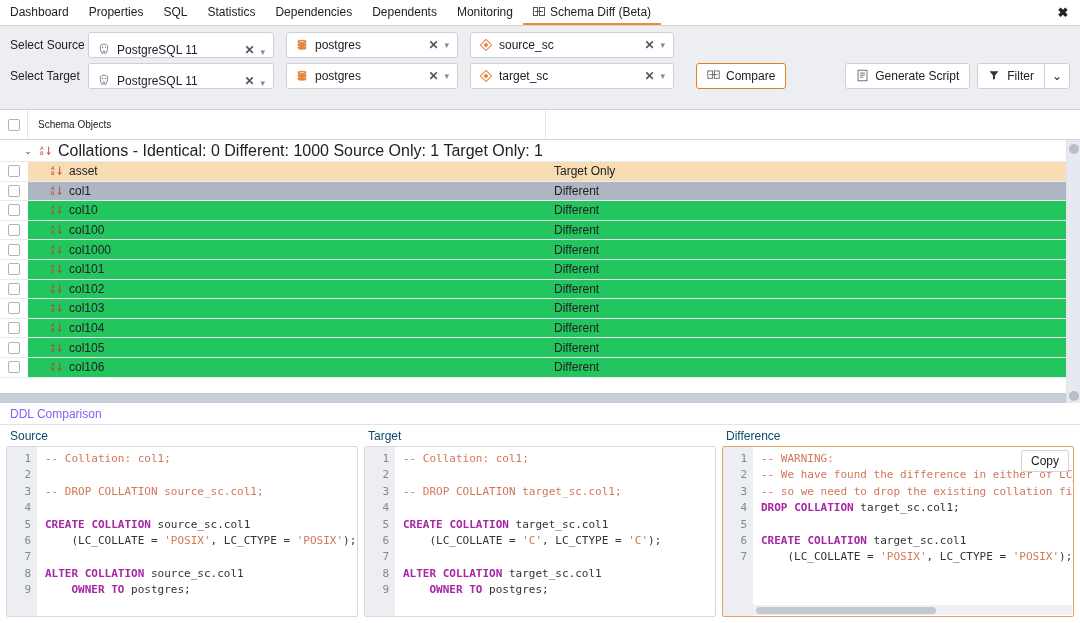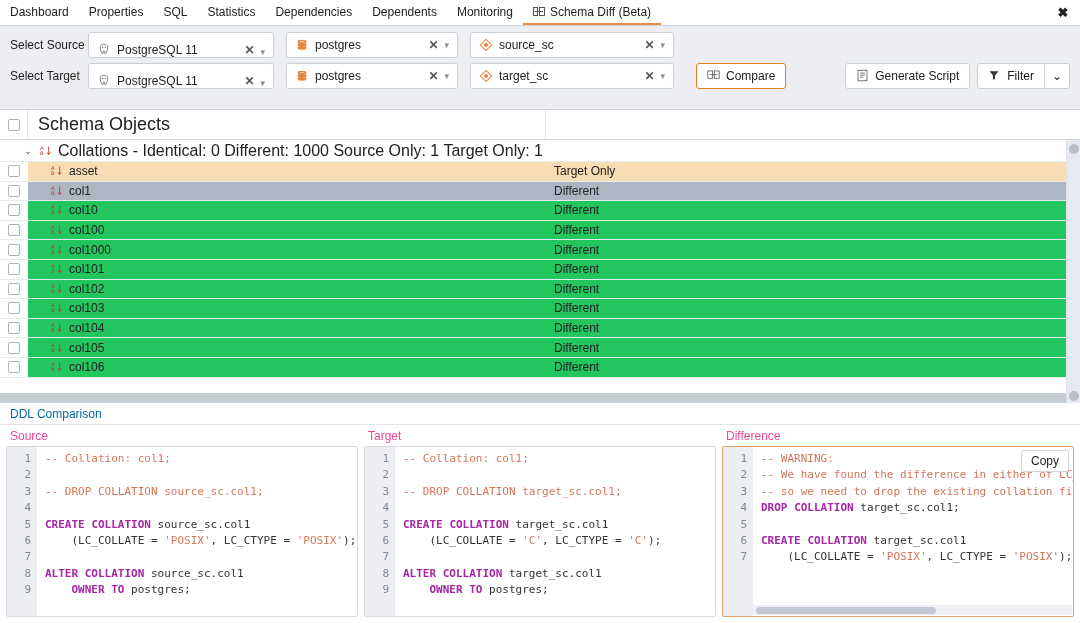--- a/index.html
+++ b/index.html
@@ -83,21 +83,21 @@
   .btn-gen { border-radius: 3px !important; margin-right: 7px !important; }
   .btn-caret { padding: 0 7px; }
 
   
   .table-wrap { flex: 0 0 293px; position: relative; background: #fff; overflow: hidden; display: flex; flex-direction: column; }
   .thead {
     height: 30px; background: #fff; border-bottom: 1px solid #cfd4da;
     display: flex; align-items: center; flex: 0 0 30px;
   }
   .th-check { width: 28px; flex: 0 0 28px; display: flex; align-items: center; justify-content: center; border-right: 1px solid #e3e6ea; height: 100%; }
-  .th-obj { flex: 0 0 518px; padding-left: 10px; font-size: 18px; font-weight: normal; color: #222; border-right: 1px solid #e3e6ea; height: 100%; display: flex; align-items: center; }
+  .th-obj { flex: 0 0 518px; padding-left: 10px; font-size: 10px; font-weight: normal; color: #222; border-right: 1px solid #e3e6ea; height: 100%; display: flex; align-items: center; }
   .th-res { flex: 1; padding-left: 8px; font-size: 12px; color: #222; height: 100%; display: flex; align-items: center; }
   .cb {
     width: 12px; height: 12px; border: 1px solid #adb3bc; border-radius: 2px; background: #fff;
     display: inline-block; cursor: pointer;
   }
   .tbody { flex: 1; overflow: hidden; position: relative; }
   .grp-row {
     height: 22px; display: flex; align-items: center; background: #fff;
     border-bottom: 1px solid #e9ecef; padding-left: 22px; gap: 5px;
   }
@@ -118,24 +118,24 @@
   .vscroll {
     position: absolute; right: 0; top: 30px; width: 14px; bottom: 0;
     background: #e6e9ef; border-left: 1px solid #dfe3e8;
   }
   .vscroll .thumb { position: absolute; left: 2px; width: 10px; top: 4px; height: 10px; background: #b8bfc9; border-radius: 5px; }
   .vscroll .thumb2 { position: absolute; left: 2px; width: 10px; bottom: 2px; height: 10px; background: #b8bfc9; border-radius: 5px; }
   .table-bottombar { height: 10px; background: #c7cdd6; flex: 0 0 10px; }
 
   
   .ddl { flex: 1; display: flex; flex-direction: column; background: #fff; overflow: hidden; }
-  .ddl-title { height: 22px; display: flex; align-items: center; padding-left: 10px; font-size: 12px; color: #0369a1; border-bottom: 1px solid #dfe3e8; flex: 0 0 22px; }
+  .ddl-title { height: 22px; display: flex; align-items: center; padding-left: 10px; font-size: 12px; color: #8b5cf6; border-bottom: 1px solid #dfe3e8; flex: 0 0 22px; }
   .ddl-cols { flex: 1; display: flex; padding: 4px 6px 6px 6px; gap: 6px; overflow: hidden; }
   .ddl-col { flex: 1; display: flex; flex-direction: column; min-width: 0; position: relative; }
-  .ddl-col-label { font-size: 12px; color: #ec4899; height: 17px; padding-left: 4px; flex: 0 0 17px; }
+  .ddl-col-label { font-size: 12px; color: #0c4a6e; height: 17px; padding-left: 4px; flex: 0 0 17px; }
   .code-box {
     flex: 1; border: 1px solid #d6dae0; background: #fff; border-radius: 2px;
     display: flex; overflow: hidden; position: relative;
   }
   .code-box.focused { border: 1px solid #e8a164; }
   .gutter {
     width: 30px; flex: 0 0 30px; background: #eceef1; text-align: right;
     padding: 4px 6px 0 0; font-family: "DejaVu Sans Mono", monospace; font-size: 11px;
     color: #808893; line-height: 16.4px; user-select: none;
   }

